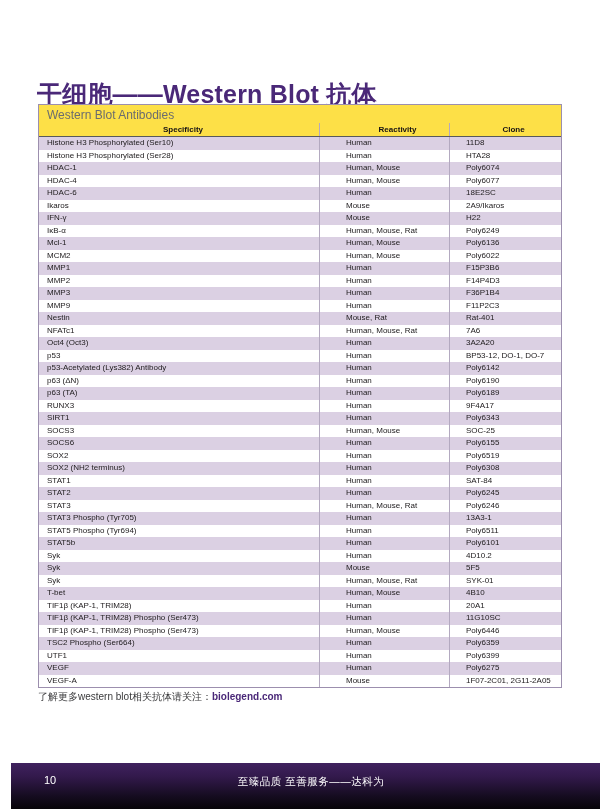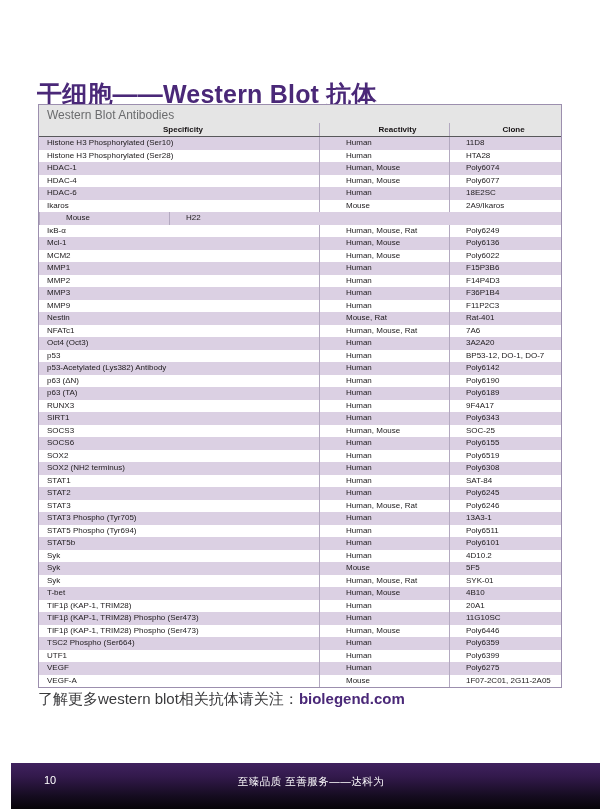--- a/index.html
+++ b/index.html
@@ -14,42 +14,42 @@
     font-family:"Liberation Sans",sans-serif;overflow:hidden;
   }
   .page-title{
     position:absolute;left:37px;top:42px;
     font-size:25px;font-weight:bold;color:var(--accent);
     letter-spacing:0.2px;white-space:nowrap;margin-top:36px;
   }
   .table-wrap{
     position:absolute;left:38px;top:104px;width:524px;
     border:1px solid var(--table-border);box-sizing:border-box;
-    background:#e5e5e5;
+    background:#fde047;
   }
   .table-title{
     color:#6b6c6e;font-size:12px;line-height:14px;
     padding:3px 0 1px 8px;
   }
   .thead{
     display:flex;font-weight:bold;font-size:8px;color:#161214;
     border-bottom:1px solid #58595b;height:13px;text-align:center;
   }
   .thead .cell{line-height:13px;}
   .tbody .trow{display:flex;height:12.5px;font-size:8px;color:#232022;background:#fff;}
   .tbody .trow:nth-child(odd){background:var(--row-stripe);}
   .cell{
     line-height:12.5px;white-space:nowrap;overflow:hidden;
     box-sizing:border-box;
   }
   .c0{width:280px;padding-left:8px;}
   .c1{width:130px;padding-left:26px;border-left:1px solid var(--cell-line);}
   .c2{flex:1;padding-left:16px;border-left:1px solid var(--cell-line);}
   .note{
-    position:absolute;left:38px;top:690px;font-size:15px;color:#3a3a3c;
+    position:absolute;left:38px;top:690px;font-size:10px;color:#3a3a3c;
     white-space:nowrap;
   }
   .note .link{color:var(--accent);font-weight:bold;cursor:pointer;}
   .footer{
     position:absolute;left:11px;bottom:0;width:600px;height:46px;
     background:linear-gradient(180deg,#40225f 0%,#32194b 30%,#150c20 72%,#070408 100%);
     color:#ffffff;
   }
   .page-num{position:absolute;left:33px;top:11px;font-size:11px;}
   .slogan{position:absolute;left:0;top:12px;width:100%;text-align:center;font-size:10.5px;letter-spacing:0.5px;}
@@ -91,20 +91,21 @@
         <div class="cell c0">HDAC-6</div>
         <div class="cell c1">Human</div>
         <div class="cell c2">18E2SC</div>
       </div>
       <div class="trow">
         <div class="cell c0">Ikaros</div>
         <div class="cell c1">Mouse</div>
         <div class="cell c2">2A9/Ikaros</div>
       </div>
       <div class="trow">
+        <div class="cell c0">IFN-γ</div>
         <div class="cell c1">Mouse</div>
         <div class="cell c2">H22</div>
       </div>
       <div class="trow">
         <div class="cell c0">IκB-α</div>
         <div class="cell c1">Human, Mouse, Rat</div>
         <div class="cell c2">Poly6249</div>
       </div>
       <div class="trow">
         <div class="cell c0">Mcl-1</div>

